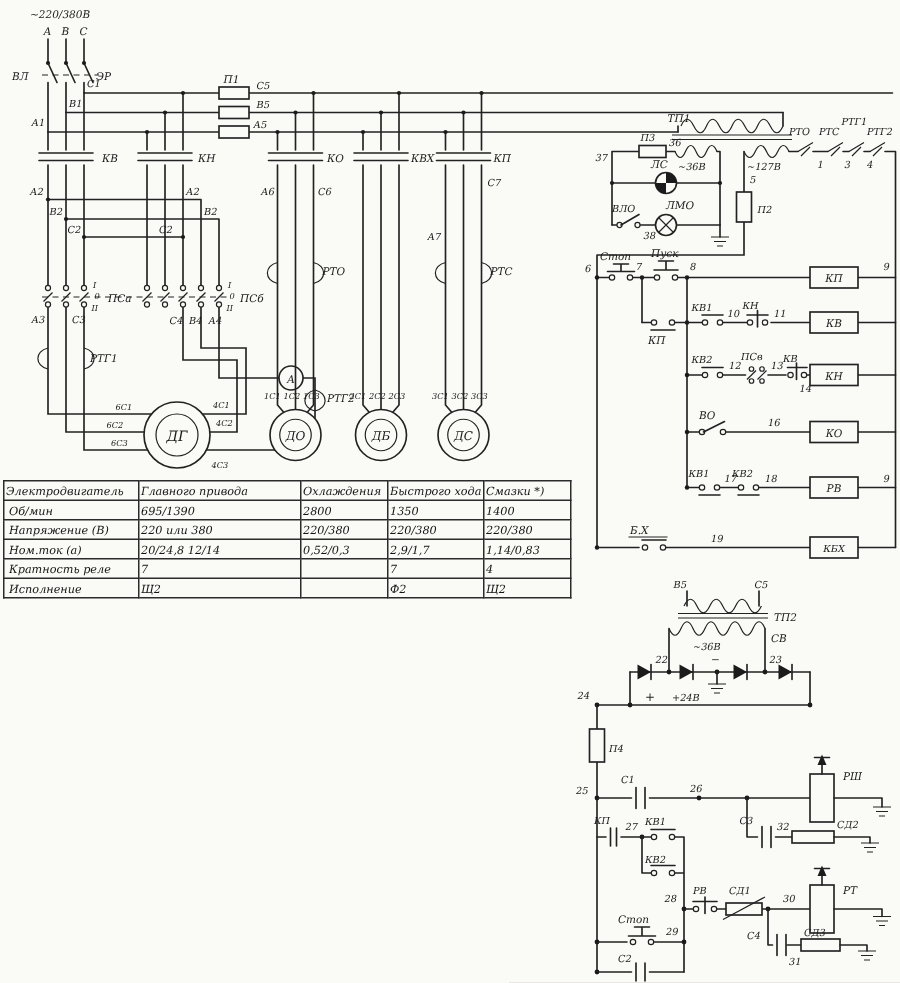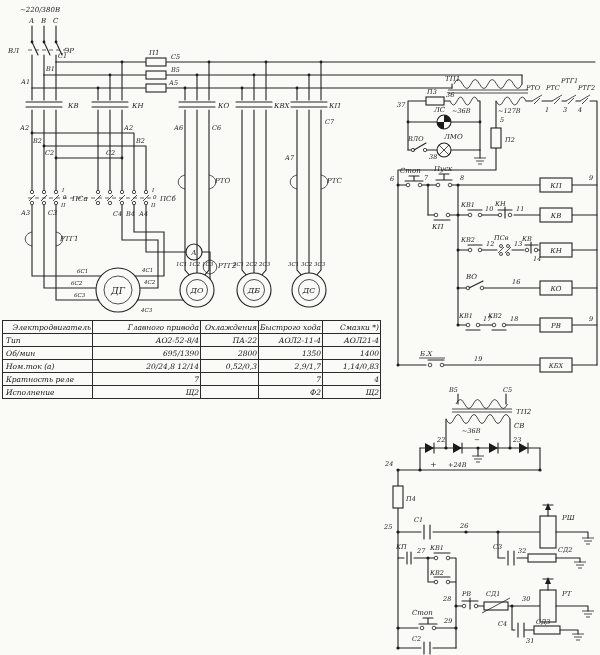--- a/index.html
+++ b/index.html
@@ -9,21 +9,21 @@
   svg text{font-family:"DejaVu Serif",serif;font-style:italic;fill:#1b1b1b;}
   .t5{font-size:5.5px}.t6{font-size:6.5px}.t7{font-size:7px}.t8{font-size:8px}.t9{font-size:9.5px}
   .w{stroke:#222;stroke-width:1.1;fill:none;stroke-linecap:round}
   .thin{stroke:#222;stroke-width:.8;fill:none}
   .dash{stroke:#222;stroke-width:.7;fill:none;stroke-dasharray:4 3}
   .fill{fill:#1b1b1b;stroke:none}
   .dev{fill:#fafaf7;stroke:#222;stroke-width:1.1}
   .mid{text-anchor:middle}
   table.spec{position:absolute;left:2px;top:320px;border-collapse:collapse;table-layout:fixed;width:378px;}
   table.spec td,table.spec th{border:1px solid #2b2b2b;font:italic 7.5px "DejaVu Serif",serif;
-      color:#141414;padding:0 1px;text-align:right;height:12px;overflow:hidden;white-space:nowrap;font-weight:normal;}
+      color:#141414;padding:0 1px;text-align:left;height:12px;overflow:hidden;white-space:nowrap;font-weight:normal;}
   table.spec td.lab{text-align:left;padding-left:3px;}
 </style>
 </head>
 <body>
 
 <div class="sheet">
 <svg width="600" height="655" viewBox="0 0 600 655">
 
   <g>
     <text class="t7" x="20" y="12">~220/380В</text>
@@ -533,32 +533,32 @@
       </colgroup>
   <tbody>
         <tr>
     <th>Электродвигатель</th>
     <th>Главного привода</th>
     <th>Охлаждения</th>
     <th>Быстрого хода</th>
     <th>Смазки *)</th>
   </tr>
   <tr>
-    <td class="lab">Тип</td>
-    <td>АО2-52-8/4</td>
-    <td>ПА-22</td>
-    <td>АОЛ2-11-4</td>
-    <td>АОЛ21-4</td>
-  </tr>
-  <tr>
     <td class="lab">Об/мин</td>
     <td>695/1390</td>
     <td>2800</td>
     <td>1350</td>
     <td>1400</td>
+  </tr>
+  <tr>
+    <td class="lab">Напряжение (В)</td>
+    <td>220 или 380</td>
+    <td>220/380</td>
+    <td>220/380</td>
+    <td>220/380</td>
   </tr>
   <tr>
     <td class="lab">Ном.ток (а)</td>
     <td>20/24,8   12/14</td>
     <td>0,52/0,3</td>
     <td>2,9/1,7</td>
     <td>1,14/0,83</td>
   </tr>
   <tr>
     <td class="lab">Кратность реле</td>

